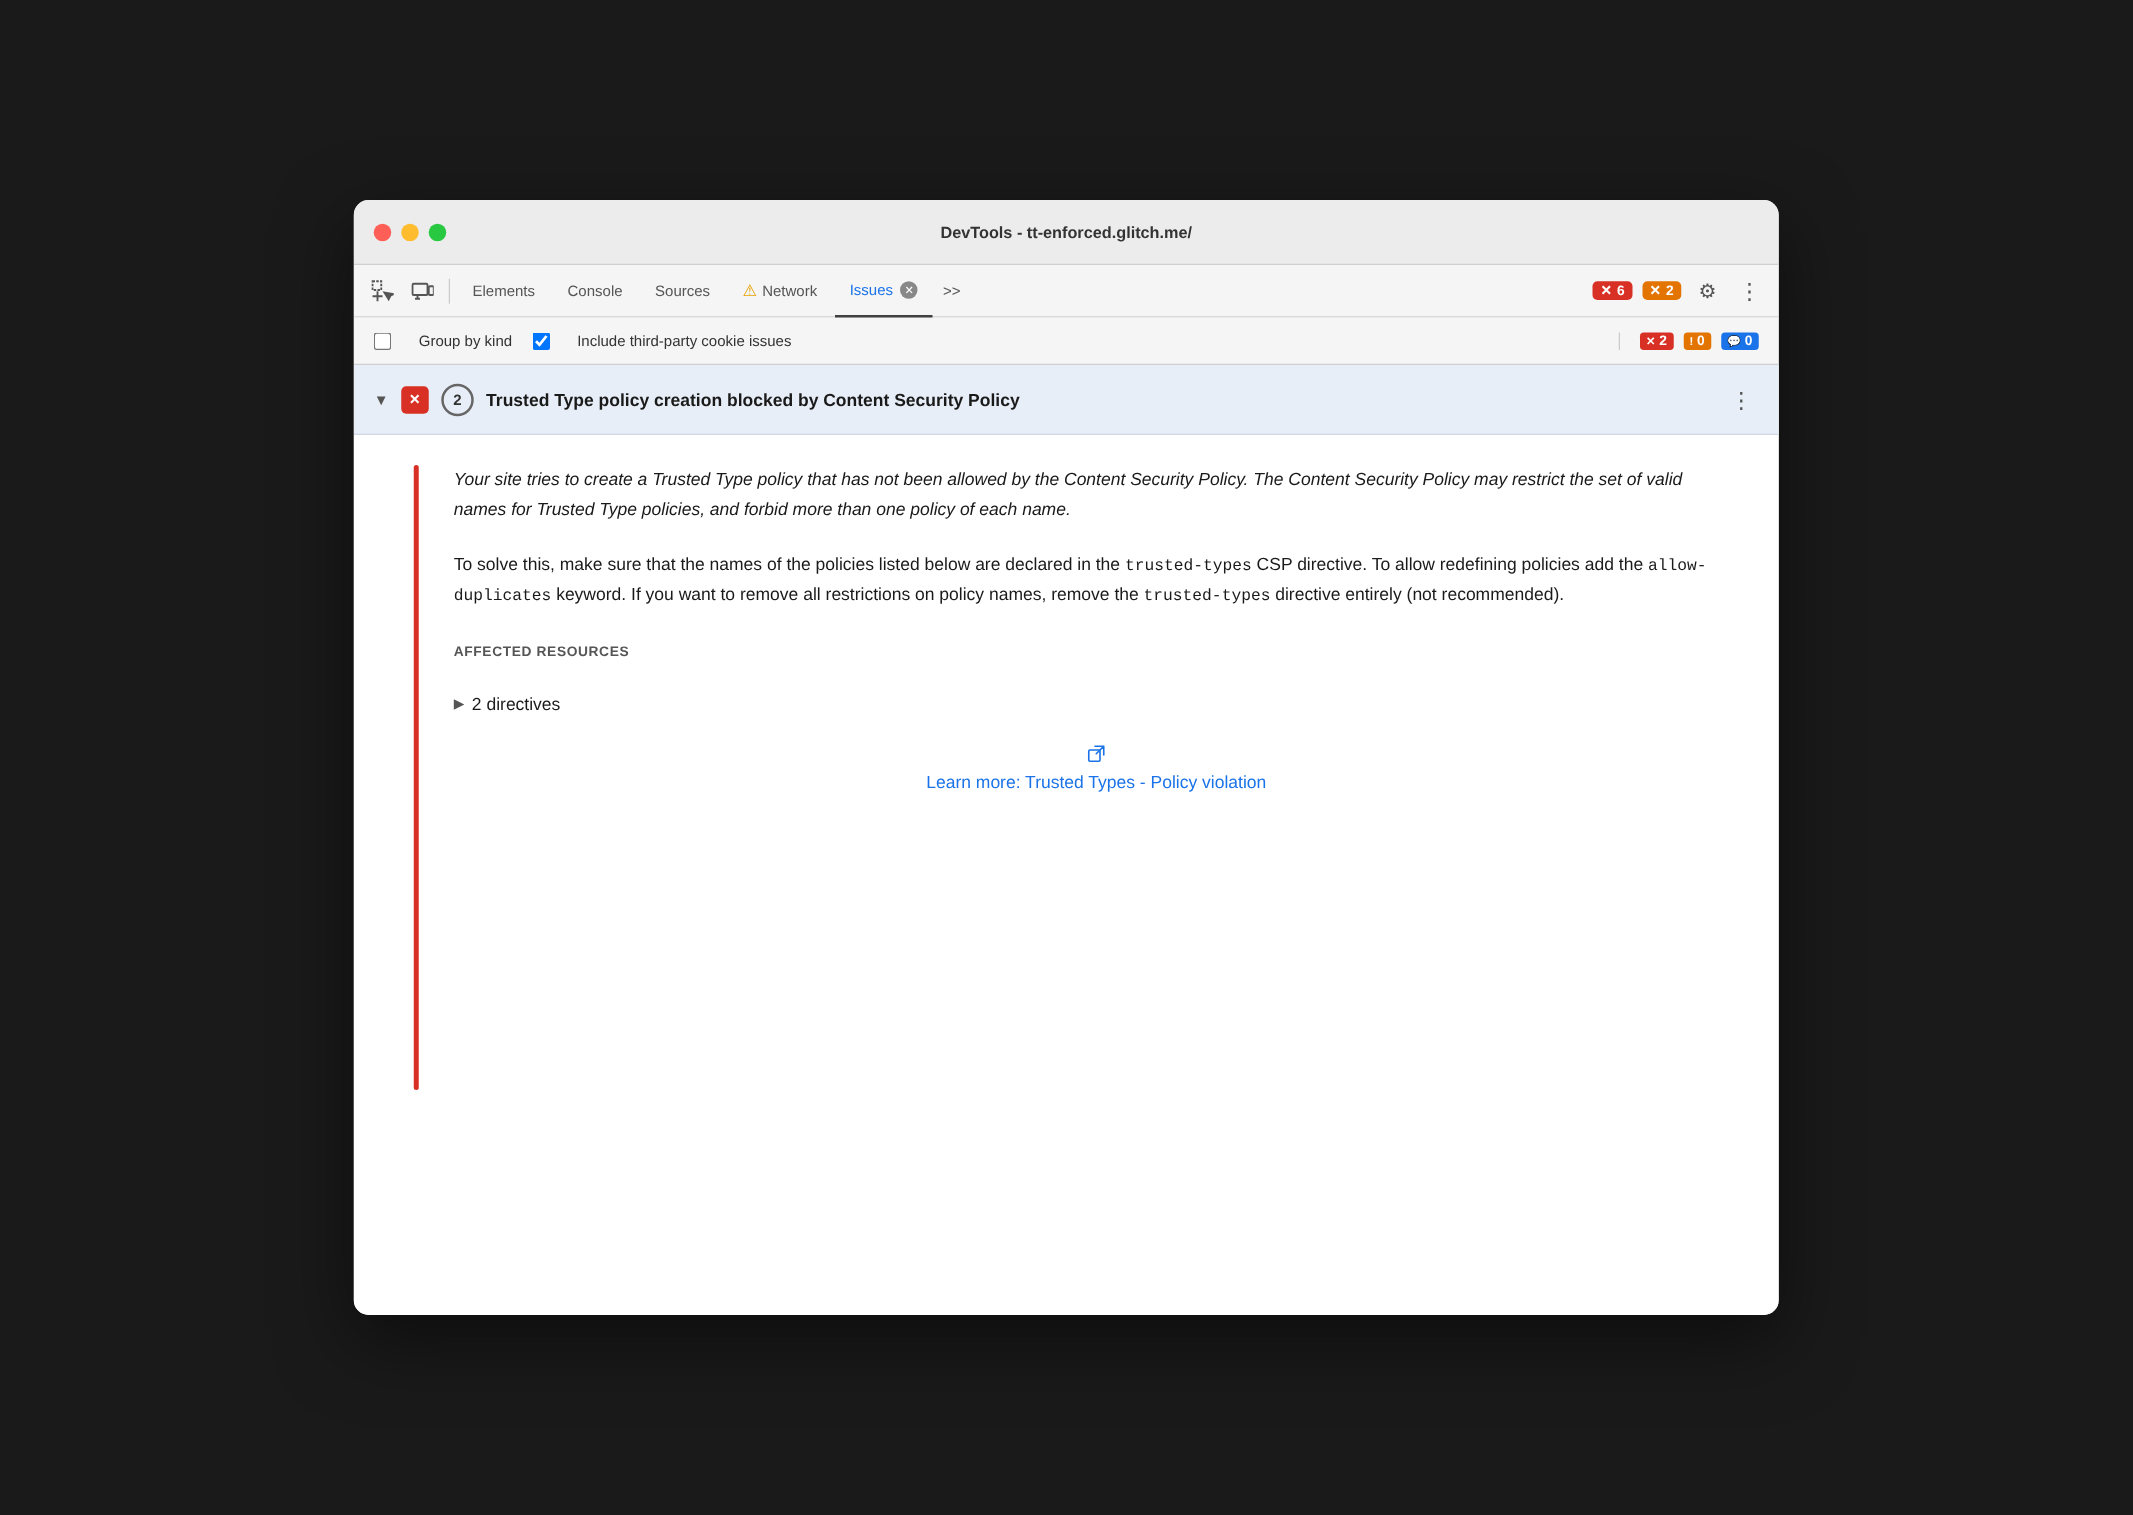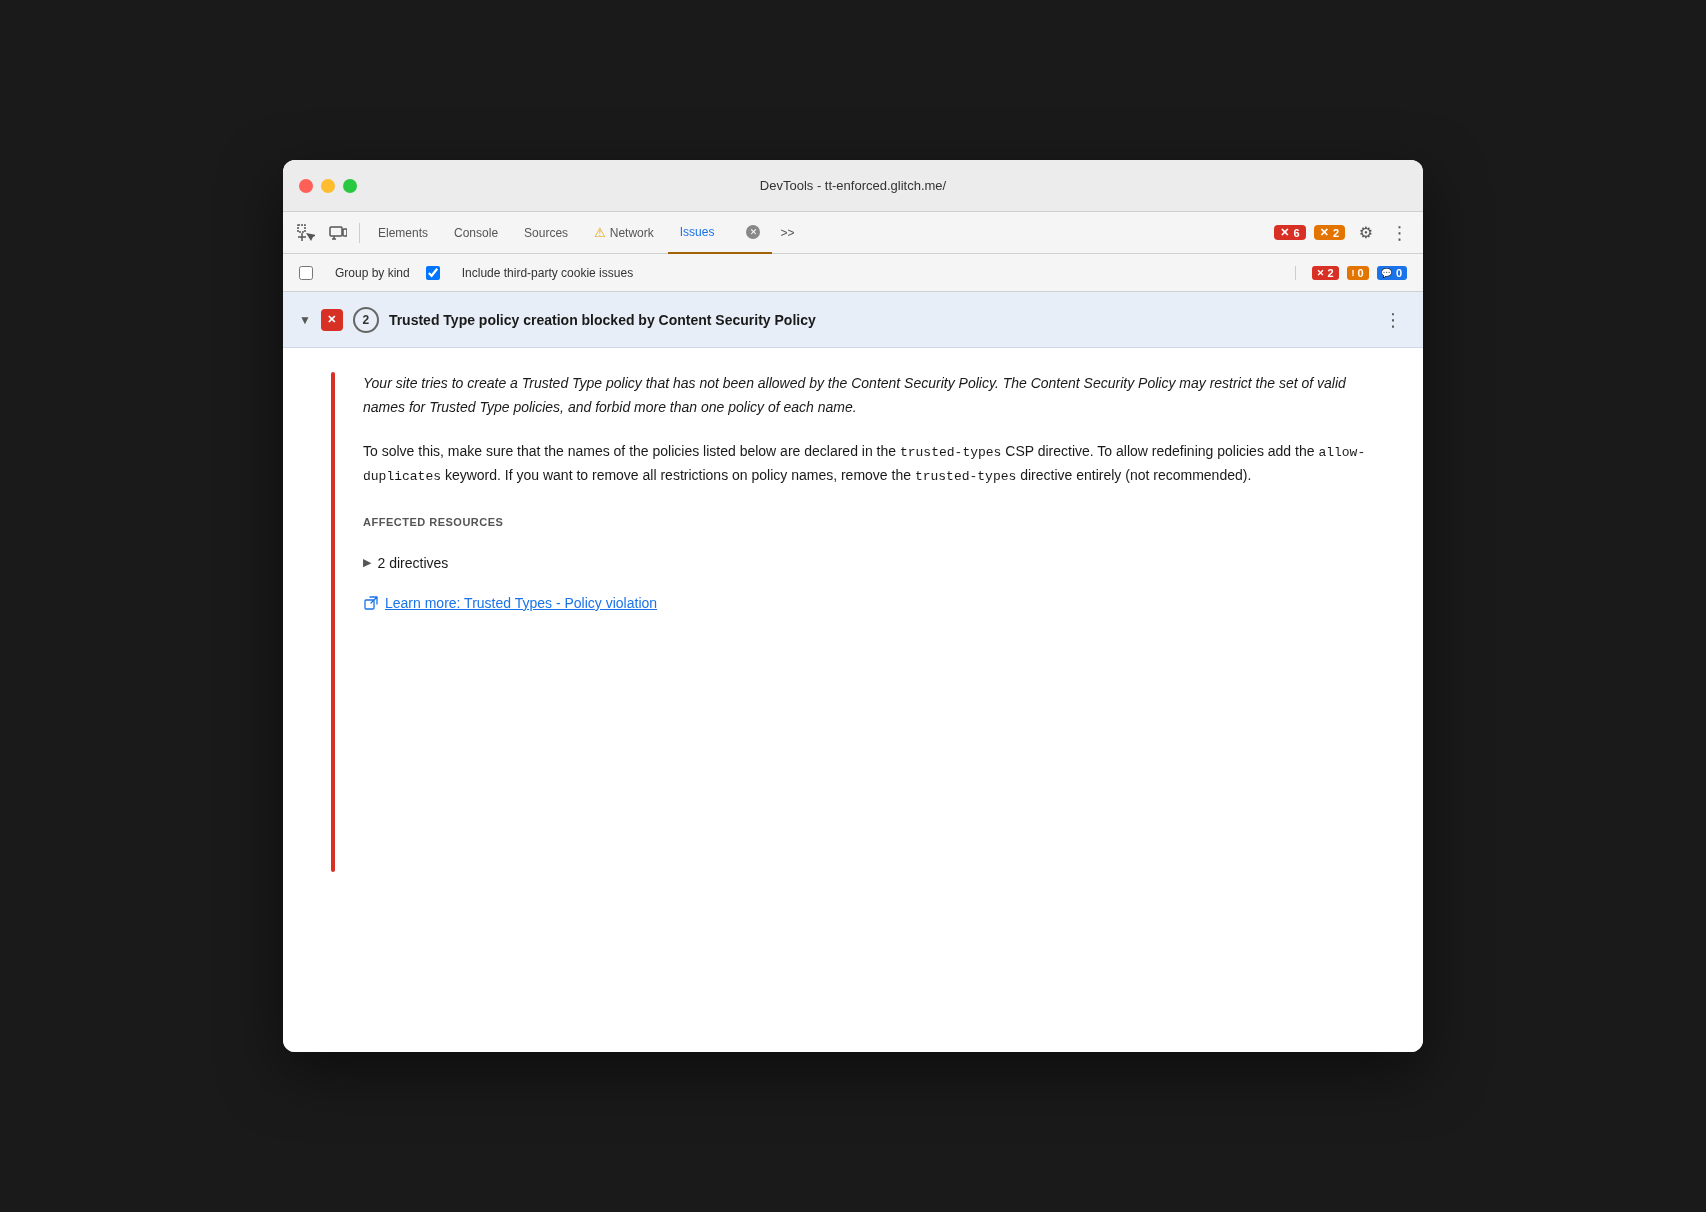--- a/index.html
+++ b/index.html
@@ -47,21 +47,21 @@
       border: none;
       cursor: pointer;
     }
 
     .btn-close { background: #ff5f57; }
     .btn-minimize { background: #febc2e; }
     .btn-maximize { background: #28c840; }
 
     .titlebar-title {
       font-size: 13px;
-      font-weight: 400;
+      font-weight: 700;
       color: #333;
     }
 
     
     .toolbar {
       background: #f5f5f5;
       border-bottom: 1px solid #d0d0d0;
       display: flex;
       align-items: center;
       height: 42px;
@@ -98,23 +98,22 @@
       font-size: 12px;
       color: #555;
       cursor: pointer;
       border: none;
       background: transparent;
       white-space: nowrap;
     }
 
     .tab.active {
       color: #1a73e8;
-      border-bottom: 2px solid #a16207;
+      border-bottom: 2px solid #404040;
       font-weight: 500;
-      gap: 26px;
     }
 
     .tab-warning {
       color: #e8a000;
       margin-right: 4px;
       font-size: 13px;
     }
 
     .tab-close-btn {
       margin-left: 6px;
@@ -350,22 +349,22 @@
       font-size: 11px;
       color: #555;
     }
 
     .learn-more-link {
       display: flex;
       align-items: center;
       gap: 6px;
       color: #1a73e8;
       font-size: 14px;
-      text-decoration: underline;
-      cursor: pointer;
+      cursor: pointer;
+      flex-direction: column;
     }
 
     .learn-more-link .ext-icon {
       width: 16px;
       height: 16px;
       display: inline-flex;
       align-items: center;
       justify-content: center;
     }
 

